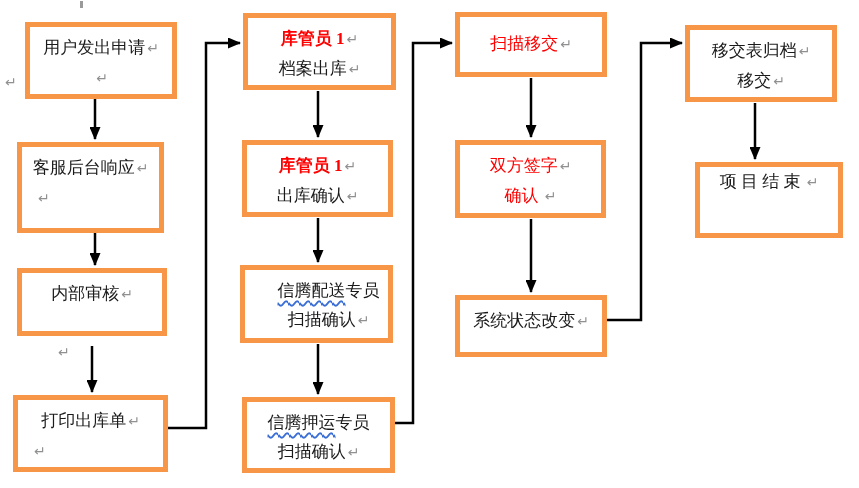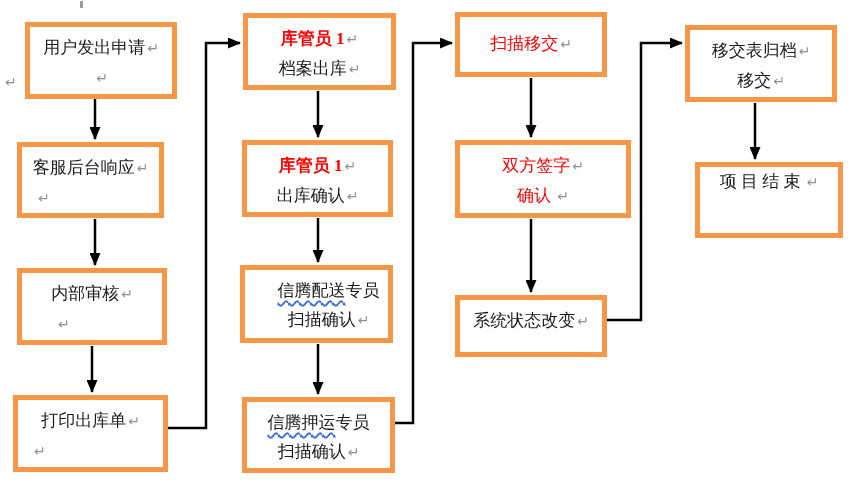--- a/index.html
+++ b/index.html
@@ -55,26 +55,26 @@
       <polyline points="395,423 413,423 413,43 452,43" marker-end="url(#ah)"></polyline>
       <polyline points="607,320 641,320 641,43 682,43" marker-end="url(#ah)"></polyline>
     </g>
   </svg>
 
   <div class="node" style="left:25px;top:14px;width:152px;height:77px;margin-top:8px;">
     <div class="line"><span>用户发出申请</span><span class="mark">↵</span></div>
     <div class="line"><span class="mark">↵</span></div>
   </div>
 
-  <div class="node" style="left:17px;top:142px;width:147px;height:76px;text-align:center;">
+  <div class="node" style="left:17px;top:142px;width:147px;height:91px;text-align:center;">
     <div class="line"><span>客服后台响应</span><span class="mark">↵</span></div>
     <div class="line l-left" style="padding-left:14px;"><span class="mark">↵</span></div>
   </div>
 
-  <div class="node" style="left:17px;top:268px;width:150px;height:77px;">
+  <div class="node" style="left:17px;top:268px;width:150px;height:68px;gap:28px;">
     <div class="line"><span>内部审核</span><span class="mark">↵</span></div>
     <div class="line l-left" style="padding-left:34px;"><span class="mark">↵</span></div>
   </div>
 
   <div class="node" style="left:13px;top:395px;width:155px;height:77px;">
     <div class="line"><span>打印出库单</span><span class="mark">↵</span></div>
     <div class="line l-left" style="padding-left:14px;"><span class="mark">↵</span></div>
   </div>
 
   <div class="node" style="left:243px;top:13px;width:153px;height:77px;">
@@ -94,21 +94,21 @@
 
   <div class="node" style="left:242px;top:397px;width:153px;height:76px;">
     <div class="line"><span class="wavy">信腾押运</span><span>专员</span></div>
     <div class="line"><span>扫描确认</span><span class="mark">↵</span></div>
   </div>
 
   <div class="node" style="left:455px;top:12px;width:152px;height:65px;padding-top:12px;">
     <div class="line"><span class="red">扫描移交</span><span class="mark">↵</span></div>
   </div>
 
-  <div class="node" style="left:455px;top:140px;width:176px;height:78px;">
+  <div class="node" style="left:455px;top:140px;width:151px;height:78px;">
     <div class="line"><span class="red">双方签字</span><span class="mark">↵</span></div>
     <div class="line"><span class="red">确认 </span><span class="mark">↵</span></div>
   </div>
 
   <div class="node" style="left:455px;top:295px;width:152px;height:62px;">
     <div class="line"><span>系统状态改变</span><span class="mark">↵</span></div>
   </div>
 
   <div class="node" style="left:685px;top:25px;width:152px;height:77px;">
     <div class="line"><span>移交表归档</span><span class="mark">↵</span></div>

